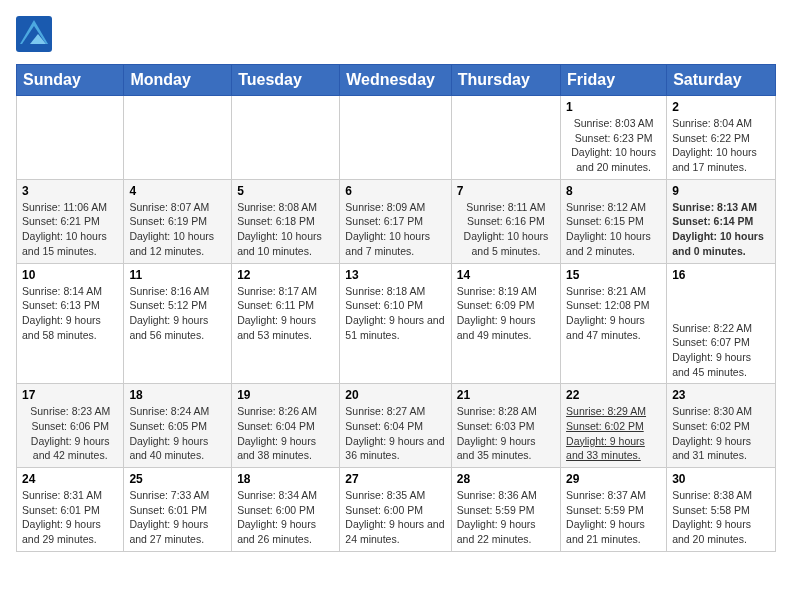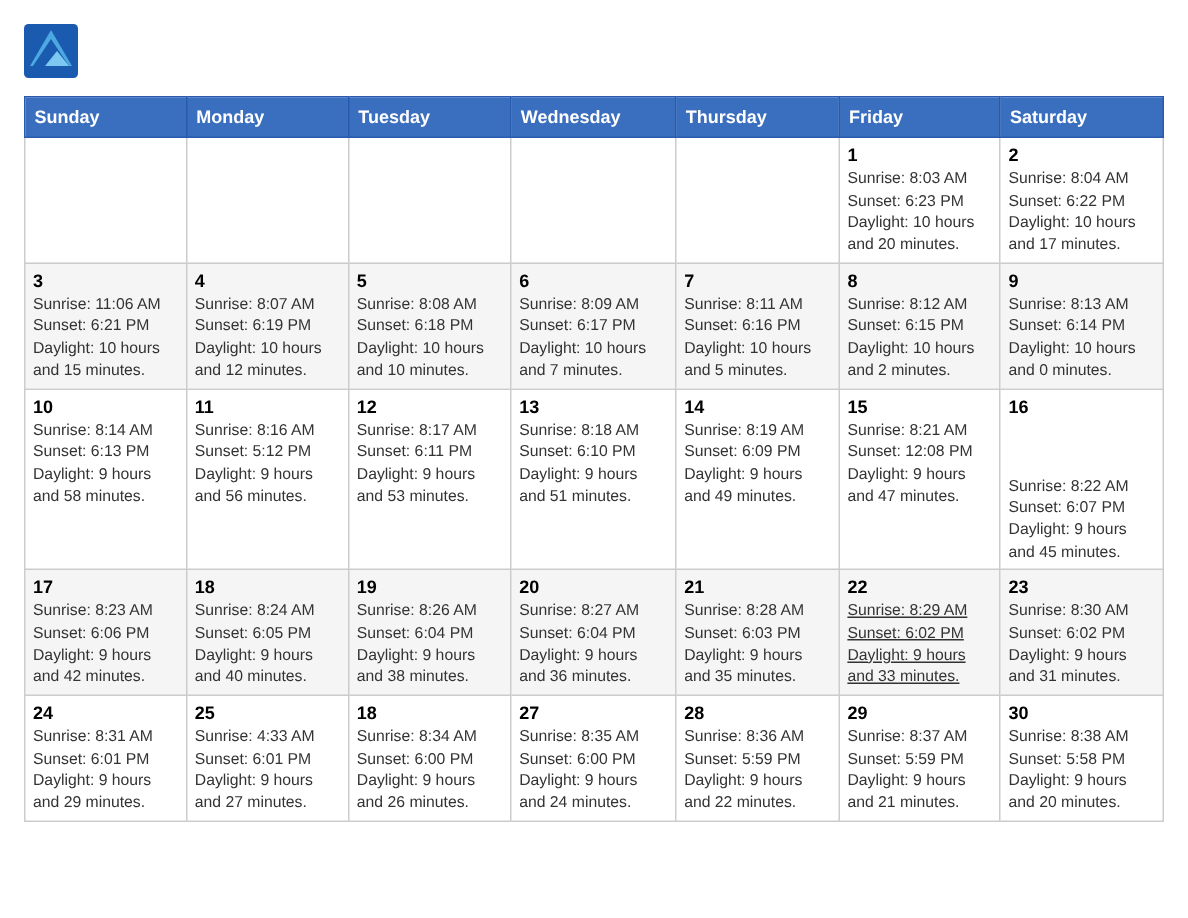--- a/index.html
+++ b/index.html
@@ -46,21 +46,21 @@
     .calendar-table {
       width: 100%;
       border-collapse: collapse;
       font-size: 11px;
     }
     .calendar-table th {
       background-color: #3a6ebf;
       color: #fff;
       text-align: left;
       padding: 6px 6px;
-      font-size: 12px;
+      font-size: 16px;
       border: 1px solid #2a5aaf;
     }
     .calendar-table td {
       border: 1px solid #ccc;
       vertical-align: top;
       padding: 4px 5px;
       width: 113px;
       min-height: 80px;
       background: #fff;
     }
@@ -121,21 +121,21 @@
   </thead>
   <tbody id="calendar-body">
   <tr>
         <td class="empty-cell"></td>
         <td class="empty-cell"></td>
         <td class="empty-cell"></td>
         <td class="empty-cell"></td>
         <td class="empty-cell"></td>
         <td>
           <span class="day-number">1</span>
-          <div class="day-info" style="white-space: pre-line;">Sunrise: 8:03 AM
+          <div class="day-info" style="white-space: pre-line; text-align: center;">Sunrise: 8:03 AM
 Sunset: 6:23 PM
 Daylight: 10 hours and 20 minutes.</div>
         </td>
         <td>
           <span class="day-number">2</span>
           <div class="day-info" style="white-space: pre-line;">Sunrise: 8:04 AM
 Sunset: 6:22 PM
 Daylight: 10 hours and 17 minutes.</div>
         </td>
       </tr>
@@ -159,33 +159,33 @@
 Daylight: 10 hours and 10 minutes.</div>
         </td>
         <td>
           <span class="day-number">6</span>
           <div class="day-info" style="white-space: pre-line;">Sunrise: 8:09 AM
 Sunset: 6:17 PM
 Daylight: 10 hours and 7 minutes.</div>
         </td>
         <td>
           <span class="day-number">7</span>
-          <div class="day-info" style="white-space: pre-line;">Sunrise: 8:11 AM
+          <div class="day-info" style="white-space: pre-line; text-align: center;">Sunrise: 8:11 AM
 Sunset: 6:16 PM
 Daylight: 10 hours and 5 minutes.</div>
         </td>
         <td>
           <span class="day-number">8</span>
           <div class="day-info" style="white-space: pre-line;">Sunrise: 8:12 AM
 Sunset: 6:15 PM
 Daylight: 10 hours and 2 minutes.</div>
         </td>
         <td>
           <span class="day-number">9</span>
-          <div class="day-info" style="white-space: pre-line;">Sunrise: 8:13 AM
+          <div class="day-info" style="white-space: pre-line; font-weight: bold;">Sunrise: 8:13 AM
 Sunset: 6:14 PM
 Daylight: 10 hours and 0 minutes.</div>
         </td>
       </tr>
       <tr>
         <td>
           <span class="day-number">10</span>
           <div class="day-info" style="white-space: pre-line;">Sunrise: 8:14 AM
 Sunset: 6:13 PM
 Daylight: 9 hours and 58 minutes.</div>
@@ -223,21 +223,21 @@
         <td>
           <span class="day-number">16</span>
           <div class="day-info" style="white-space: pre-line; margin-top: 39px;">Sunrise: 8:22 AM
 Sunset: 6:07 PM
 Daylight: 9 hours and 45 minutes.</div>
         </td>
       </tr>
       <tr>
         <td>
           <span class="day-number">17</span>
-          <div class="day-info" style="white-space: pre-line;">Sunrise: 8:23 AM
+          <div class="day-info" style="white-space: pre-line; text-align: center;">Sunrise: 8:23 AM
 Sunset: 6:06 PM
 Daylight: 9 hours and 42 minutes.</div>
         </td>
         <td>
           <span class="day-number">18</span>
           <div class="day-info" style="white-space: pre-line;">Sunrise: 8:24 AM
 Sunset: 6:05 PM
 Daylight: 9 hours and 40 minutes.</div>
         </td>
         <td>
@@ -273,21 +273,21 @@
       </tr>
       <tr>
         <td>
           <span class="day-number">24</span>
           <div class="day-info" style="white-space: pre-line;">Sunrise: 8:31 AM
 Sunset: 6:01 PM
 Daylight: 9 hours and 29 minutes.</div>
         </td>
         <td>
           <span class="day-number">25</span>
-          <div class="day-info" style="white-space: pre-line;">Sunrise: 4:33 AM
+          <div class="day-info" style="white-space: pre-line;">Sunrise: 7:33 AM
 Sunset: 6:01 PM
 Daylight: 9 hours and 27 minutes.</div>
         </td>
         <td>
           <span class="day-number">18</span>
           <div class="day-info" style="white-space: pre-line;">Sunrise: 8:34 AM
 Sunset: 6:00 PM
 Daylight: 9 hours and 26 minutes.</div>
         </td>
         <td>

